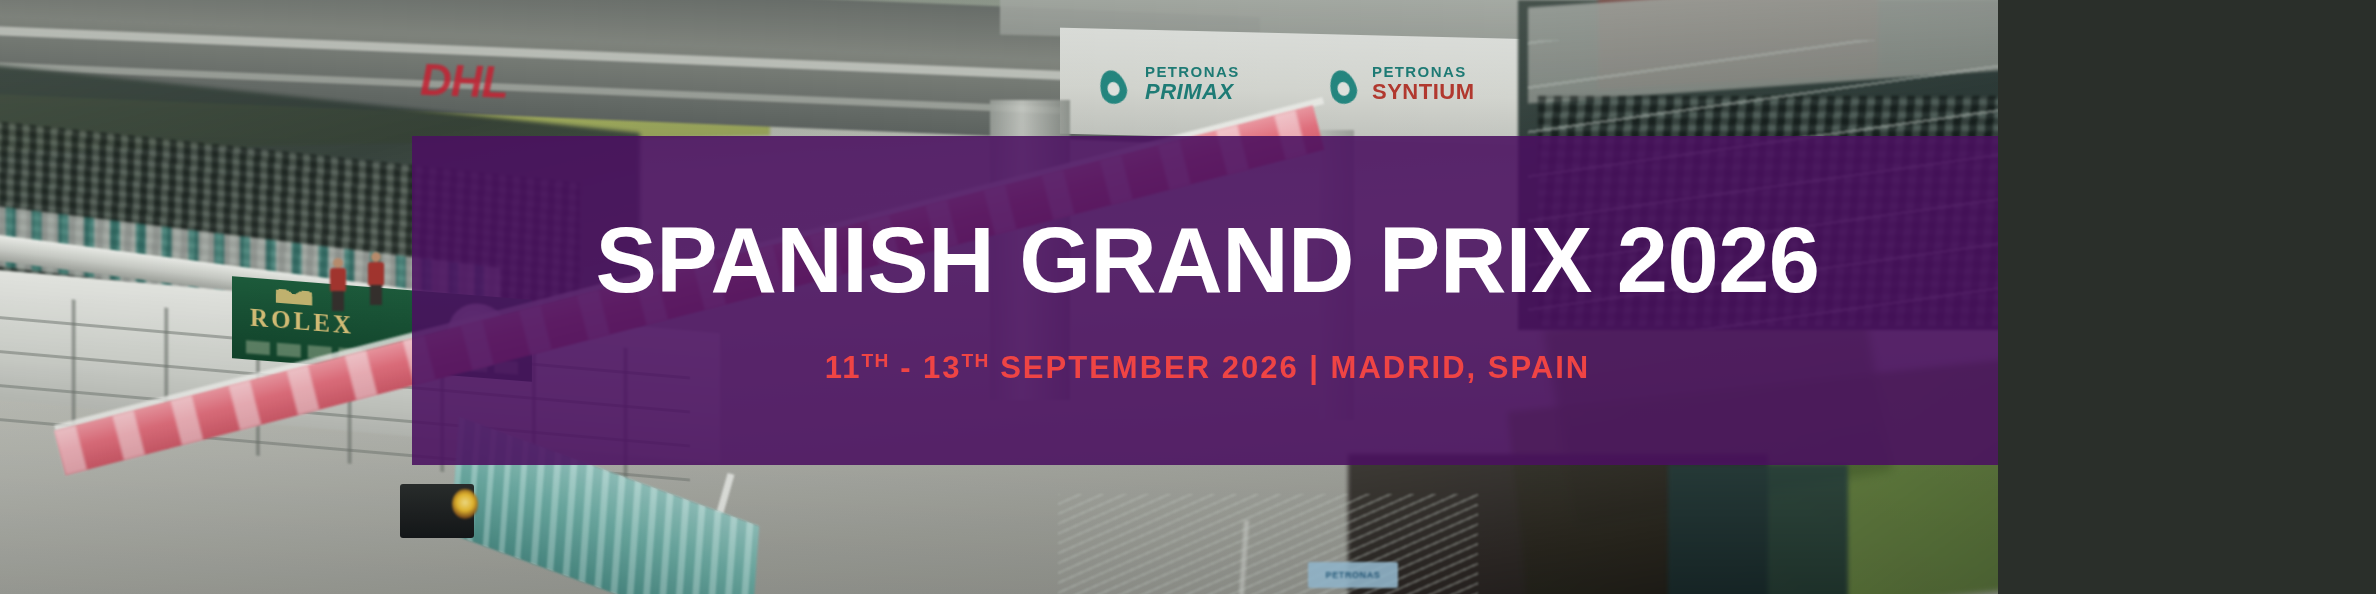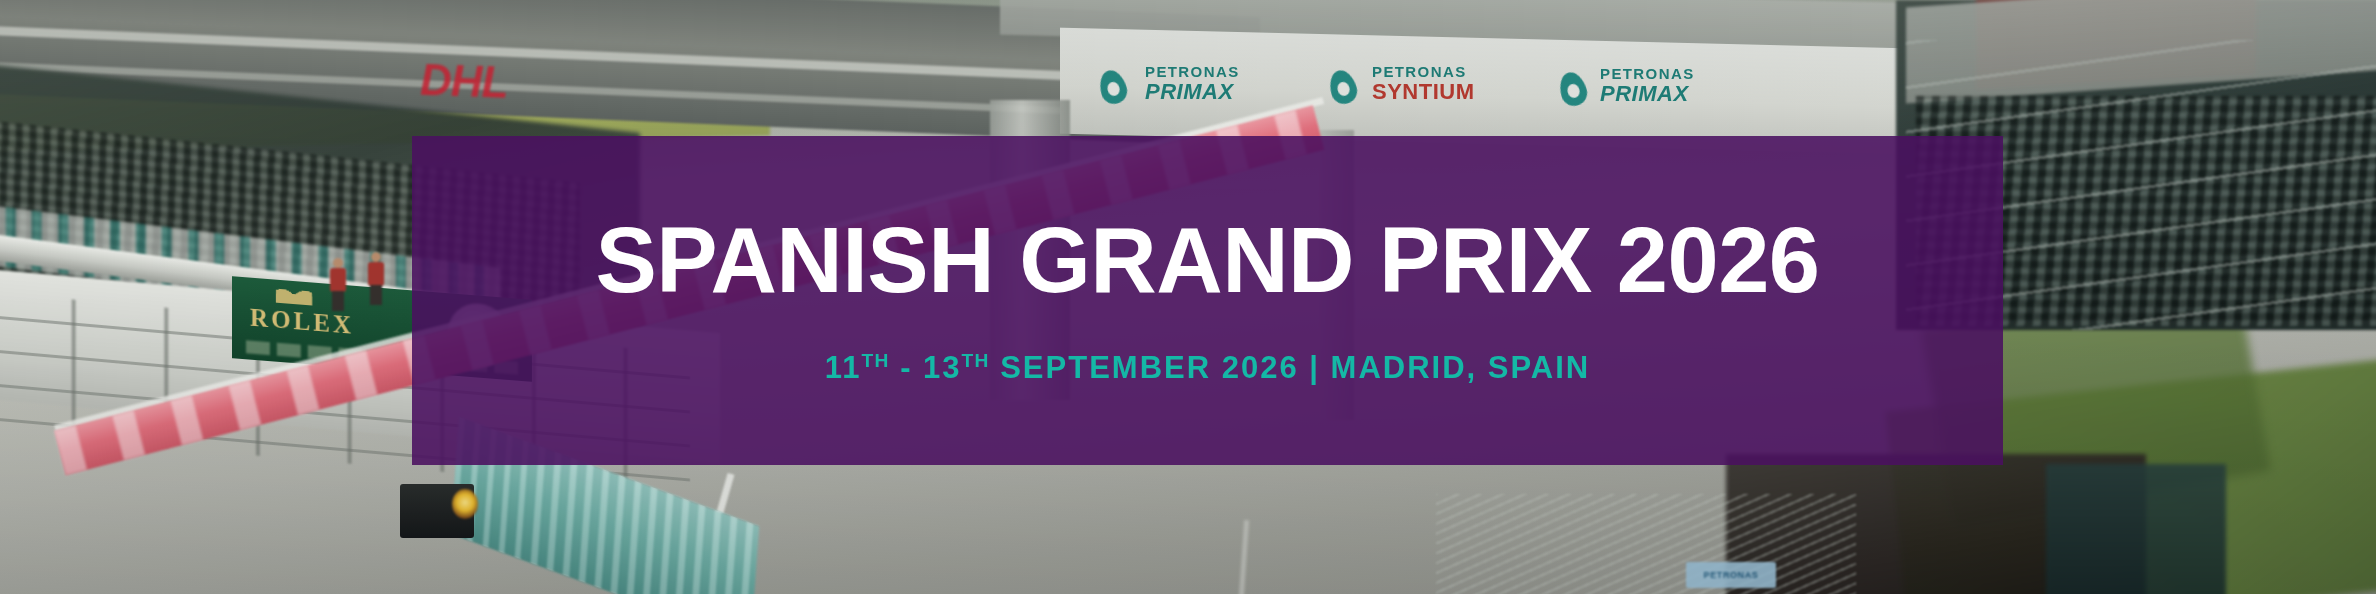--- a/index.html
+++ b/index.html
@@ -1,21 +1,21 @@
 <!DOCTYPE html>
 <html><head>
 <meta charset="utf-8">
 <style>
   * { margin:0; padding:0; box-sizing:border-box; }
   html, body { width:2376px; height:594px; overflow:hidden; background:#2a2f2a; }
   body { font-family:"Liberation Sans", sans-serif; }
 
   .hero {
     position:relative;
-    width:2376px; height:594px;
+    width:1998px; height:594px;
     overflow:hidden;
     padding-left:38px;
   }
 
   
   .photo { position:absolute; inset:0; overflow:hidden; }
 
   
   .bg-base {
     position:absolute; inset:0;
@@ -367,21 +367,21 @@
     font-weight:bold;
     font-size:92px;
     line-height:1;
     letter-spacing:-0.5px;
     text-align:center;
     white-space:nowrap;
   }
 
   .event-subtitle {
     margin-top:44px;
-    color:#14b8a6;
+    color:#ef4444;
     font-family:"Liberation Sans", sans-serif;
     font-weight:bold;
     font-size:31px;
     letter-spacing:2.0px;
     text-align:center;
     white-space:nowrap;
   }
   .event-subtitle sup {
     font-size:0.62em;
     vertical-align:super;

